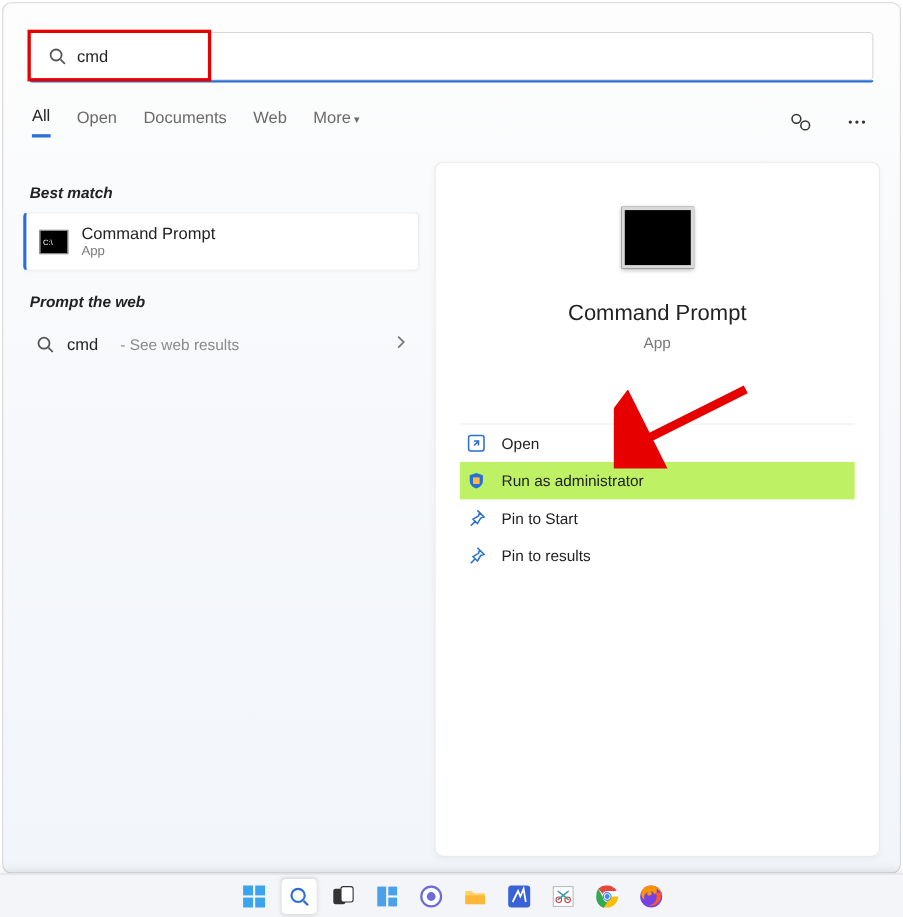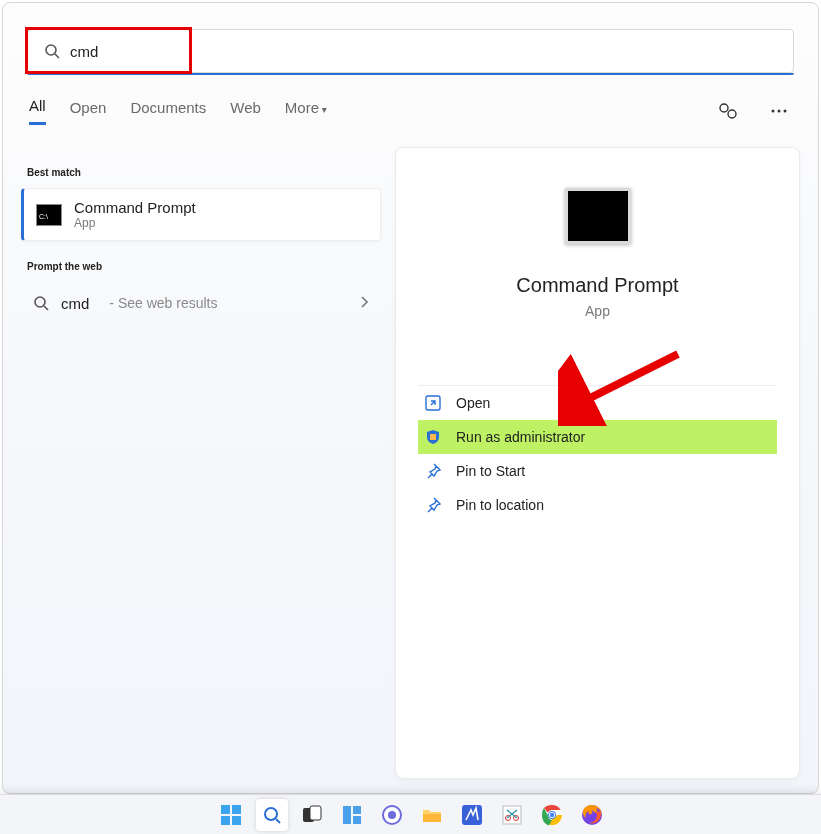--- a/index.html
+++ b/index.html
@@ -80,22 +80,23 @@
     flex: 1;
     background: #fff;
     border: 1px solid #eaeaea;
     border-radius: 8px;
     box-shadow: 0 2px 6px rgba(0,0,0,0.04);
     padding: 40px 22px 22px 22px;
     display: flex; flex-direction: column; align-items: center;
   }
 
   .section-title {
-    font-size: 10px; font-weight: 600; color: #222;
+    font-size: 14px; font-weight: 600; color: #222;
     margin: 20px 6px 10px 6px;
+    font-style: italic;
   }
   .left-col .section-title:first-child { margin-top: 20px; }
 
   .result-item {
     display:flex; align-items:center;
     background: #fff;
     border: 1px solid #eee;
     border-left: 3px solid #2a6fd6;
     border-radius: 4px;
     padding: 10px 12px;
@@ -252,21 +253,21 @@
         <div class="action">
           <svg width="18" height="18" viewBox="0 0 18 18">
               <path d="M10 2l6 6-3 1-3 5-2-2-4 4 4-4-2-2 5-3 1-3-2-2z" fill="none" stroke="#2a6fd6" stroke-width="1.4"></path>
             </svg>
           <span>Pin to Start</span>
         </div>
         <div class="action">
           <svg width="18" height="18" viewBox="0 0 18 18">
               <path d="M10 2l6 6-3 1-3 5-2-2-4 4 4-4-2-2 5-3 1-3-2-2z" fill="none" stroke="#2a6fd6" stroke-width="1.4"></path>
             </svg>
-          <span>Pin to location</span>
+          <span>Pin to results</span>
         </div>
       </div>
     </div>
   </div>
 
   <svg class="arrow" width="130" height="80" viewBox="0 0 130 80">
     <defs>
         <marker id="ah" markerWidth="12" markerHeight="12" refX="2" refY="6" orient="auto">
           <path d="M0 0L12 6L0 12z" fill="#e60000"></path>
         </marker>

